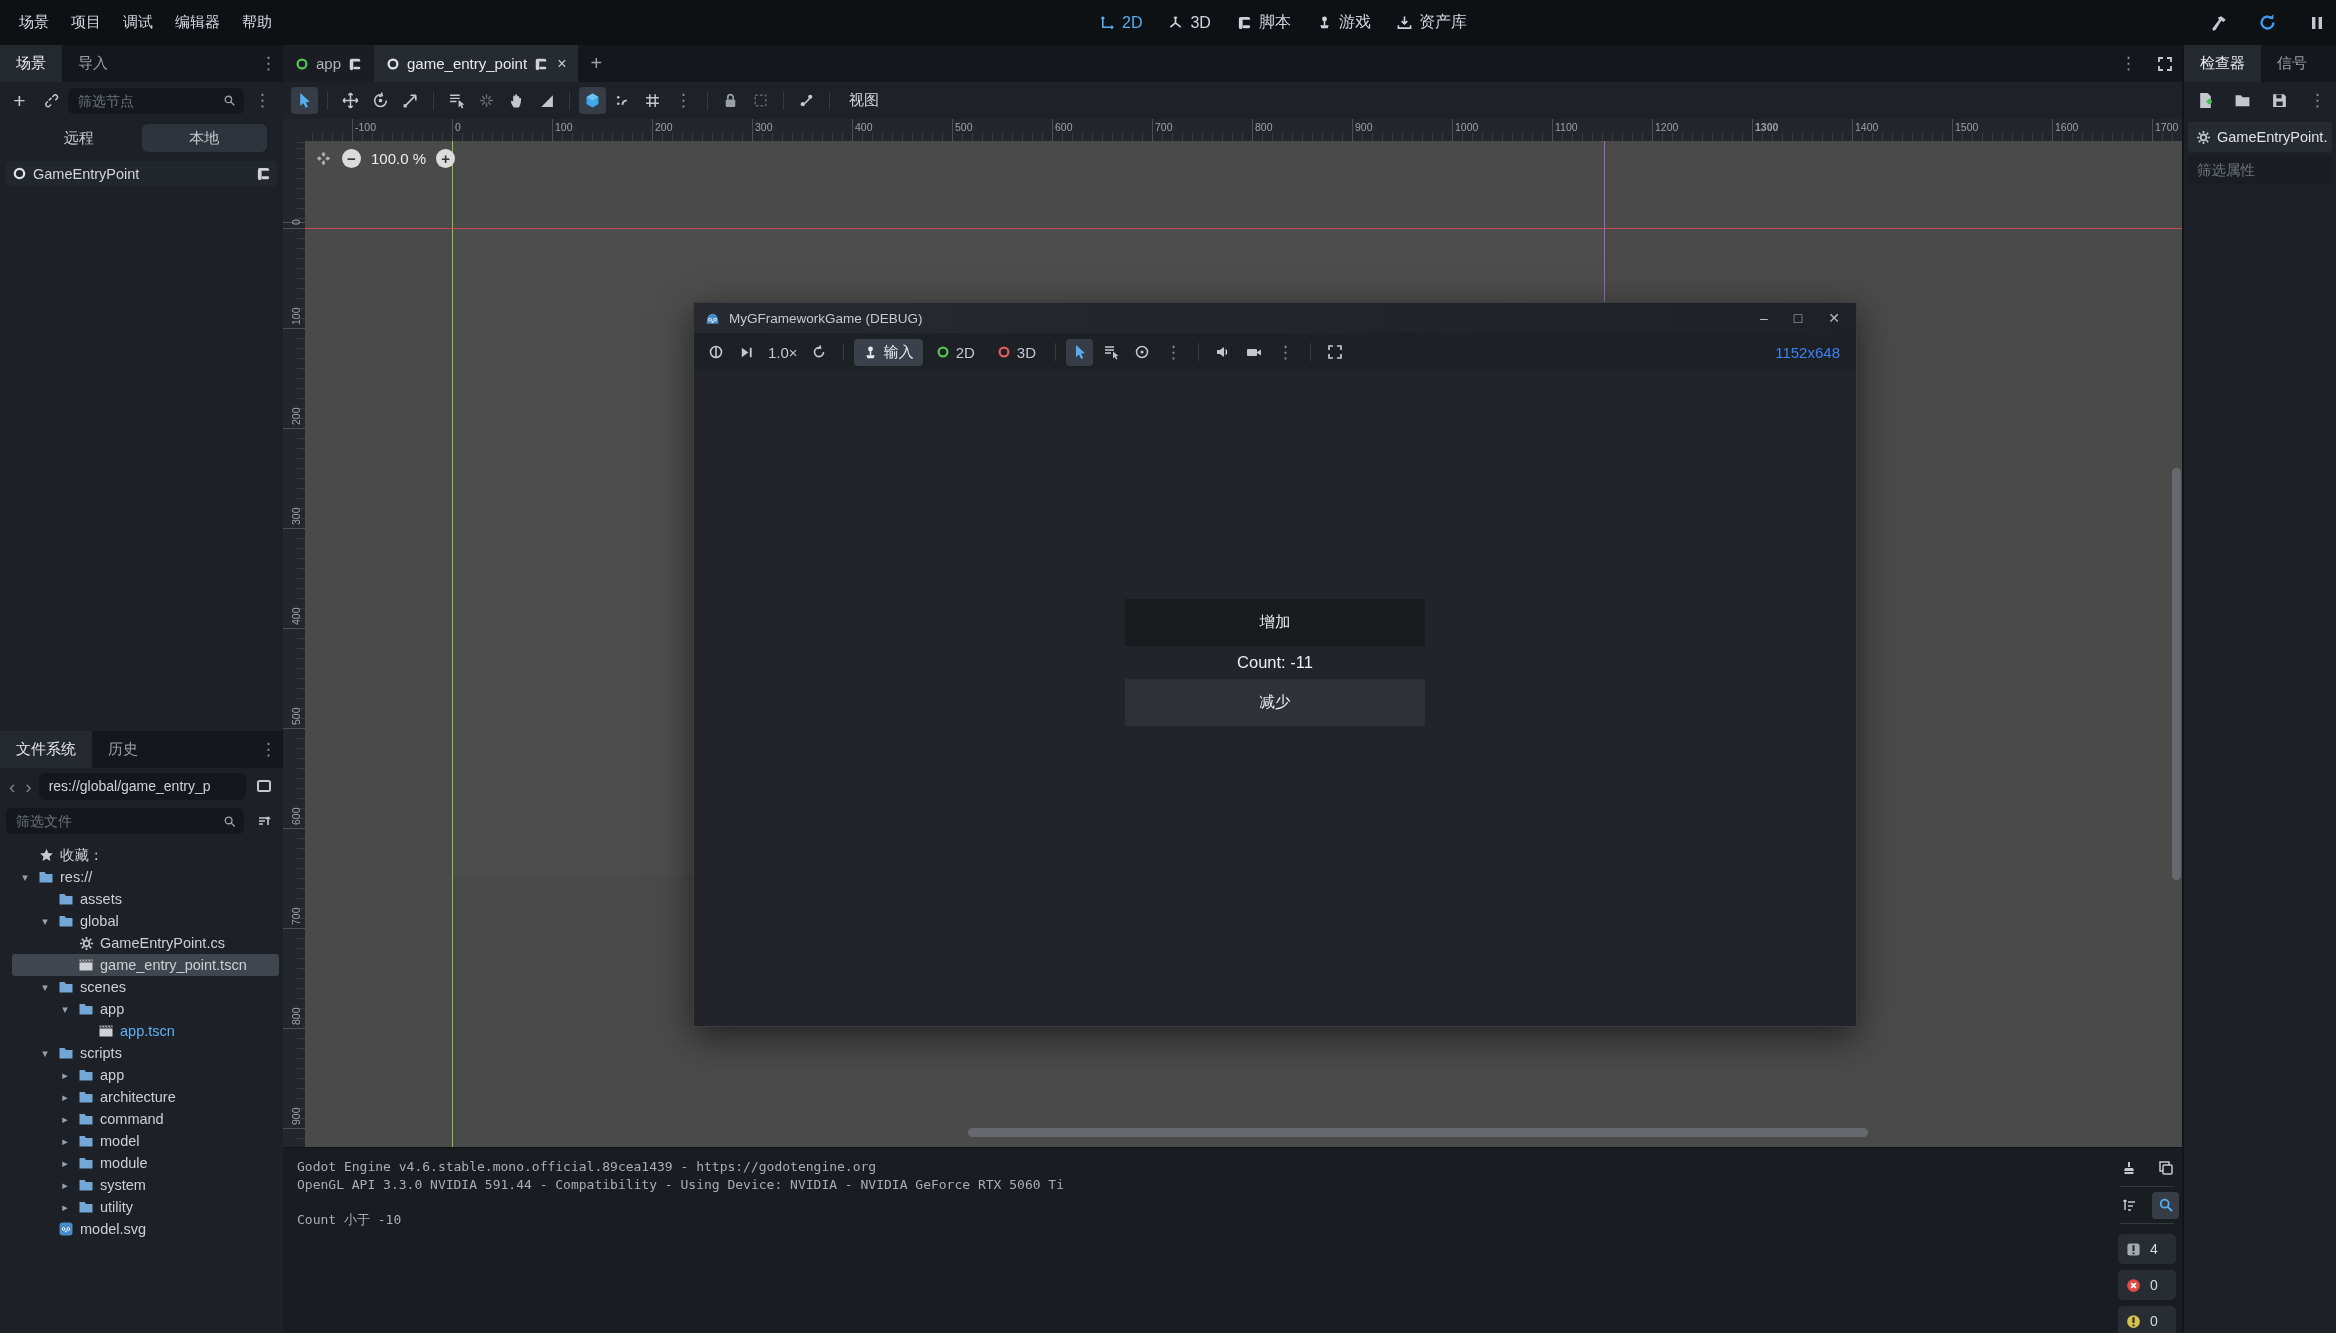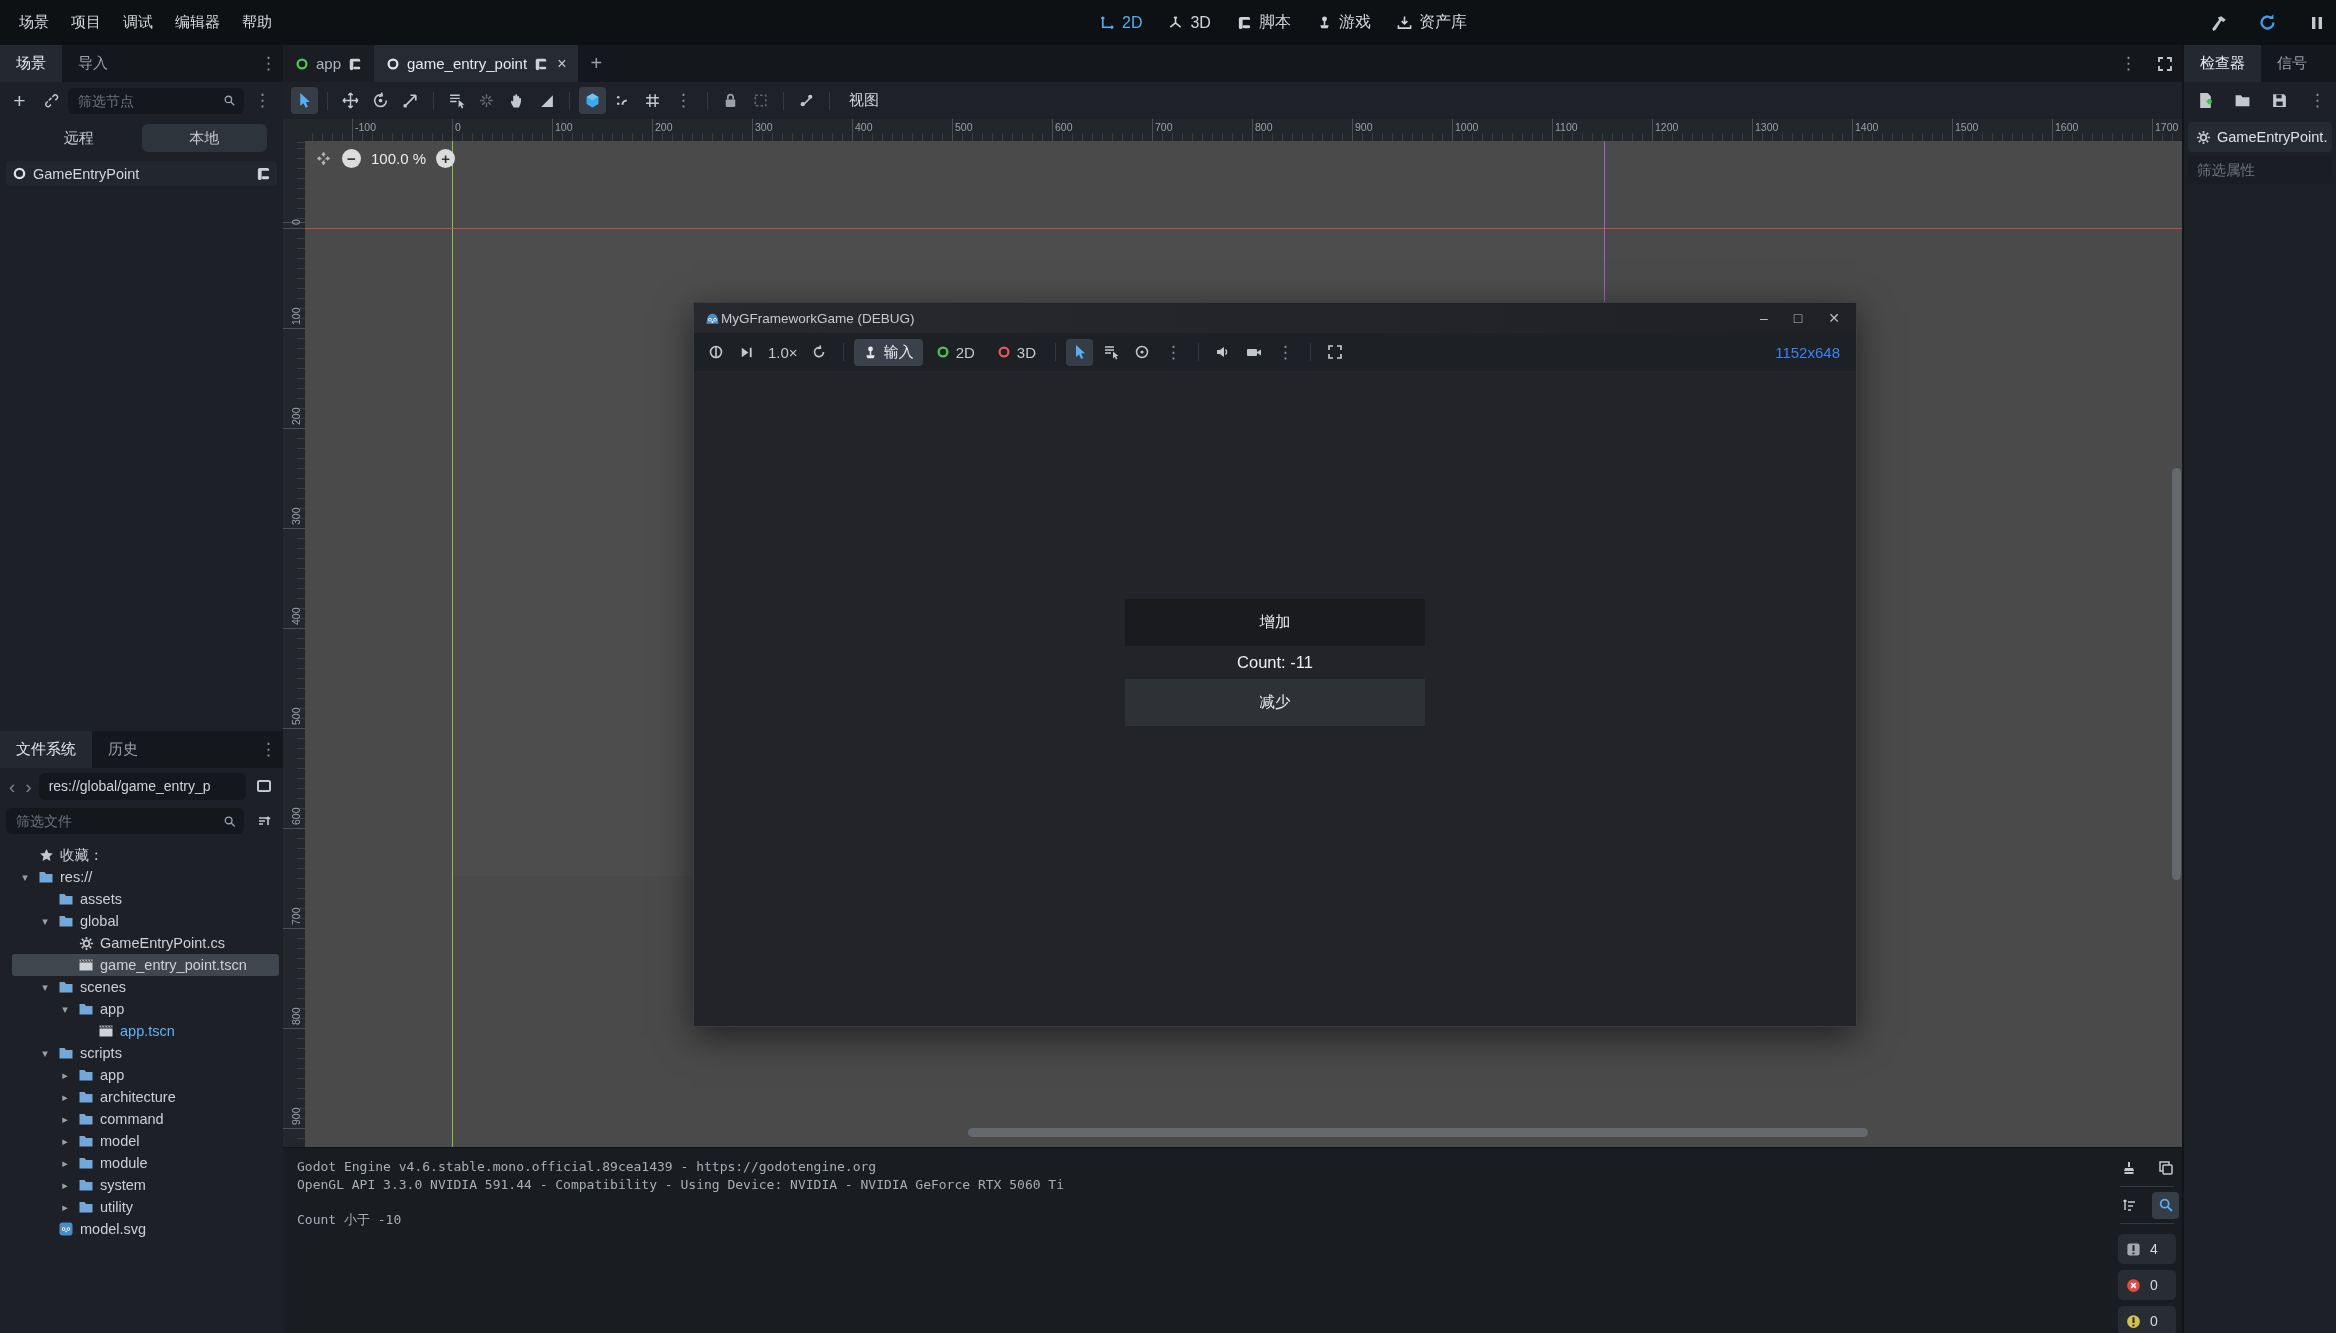--- a/index.html
+++ b/index.html
@@ -103,21 +103,21 @@
   .out-div{width:54px;height:1px;background:#33383e;margin:4px 0;}
   .badge{width:58px;height:30px;border-radius:5px;background:#282d33;display:flex;align-items:center;gap:9px;padding-left:8px;box-sizing:border-box;margin-top:6px;color:#d6dade;font-size:14px;}
 
   
   .resbar{height:37px;display:flex;align-items:center;padding:0 8px;gap:10px;}
   #nodesel{margin:3px 4px;height:30px;border-radius:4px;background:#262b32;display:flex;align-items:center;gap:6px;padding:0 8px;color:#dde0e4;font-size:14.5px;overflow:hidden;white-space:nowrap;}
   #propfilter{margin:4px 4px;height:28px;border-radius:5px;background:#1a1e24;display:flex;align-items:center;padding:0 9px;color:#6d747c;font-size:14.5px;}
 
   
   #game-window{left:693px;top:302px;width:1164px;height:725px;background:#222429;border:1px solid #3a3d42;box-sizing:border-box;box-shadow:0 10px 34px rgba(0,0,0,.55);}
-  #gw-titlebar{height:30px;background:linear-gradient(90deg,#27292e,#1f2126);display:flex;align-items:center;padding:0 10px;}
+  #gw-titlebar{height:30px;background:linear-gradient(90deg,#27292e,#1f2126);display:flex;align-items:center;padding:0 10px;gap:8px;}
   #gw-title{color:#c6c9cd;font-size:13.5px;}
   #gw-controls{margin-left:auto;display:flex;align-items:center;gap:26px;padding-right:6px;color:#b6bbc0;font-size:14px;}
   #gw-toolbar{height:38px;background:#1d2126;border-bottom:1px solid #121519;display:flex;align-items:center;padding:0 8px;gap:4px;color:#c3c8cd;}
   .gw-pill{display:flex;align-items:center;gap:6px;height:27px;padding:0 9px;border-radius:4px;}
   .gw-pill.active{background:#3a414a;color:#e8ebee;}
   #gw-res{margin-left:auto;padding-right:8px;color:#3b82f6;font-size:15px;}
   #gw-content{position:absolute;left:0;top:68px;right:0;bottom:0;background:#222429;}
   #gw-ui{position:absolute;left:50%;top:228px;transform:translateX(-50%);width:300px;display:flex;flex-direction:column;}
   .gw-btn{height:47px;display:flex;align-items:center;justify-content:center;color:#e9ebee;font-size:15.5px;}
   #btn-inc{background:#191b1e;}
@@ -578,21 +578,21 @@
           <span class="hlab" style="left: 450px;">300</span>
           <span class="hlab" style="left: 550px;">400</span>
           <span class="hlab" style="left: 650px;">500</span>
           <span class="hlab" style="left: 750px;">600</span>
           <span class="hlab" style="left: 850px;">700</span>
           <span class="hlab" style="left: 950px;">800</span>
           <span class="hlab" style="left: 1050px;">900</span>
           <span class="hlab" style="left: 1150px;">1000</span>
           <span class="hlab" style="left: 1250px;">1100</span>
           <span class="hlab" style="left: 1350px;">1200</span>
-          <span class="hlab" style="left: 1450px;">1300</span>
+          <span class="hlab" style="left: 1450px; font-weight: bold;">1300</span>
           <span class="hlab" style="left: 1550px;">1400</span>
           <span class="hlab" style="left: 1650px;">1500</span>
           <span class="hlab" style="left: 1750px;">1600</span>
           <span class="hlab" style="left: 1850px;">1700</span>
         </div>
       <div id="vruler" class="abs">
           <span class="vlab" style="top: 42px;">0</span>
           <span class="vlab" style="top: 142px;">100</span>
           <span class="vlab" style="top: 242px;">200</span>
           <span class="vlab" style="top: 342px;">300</span>

